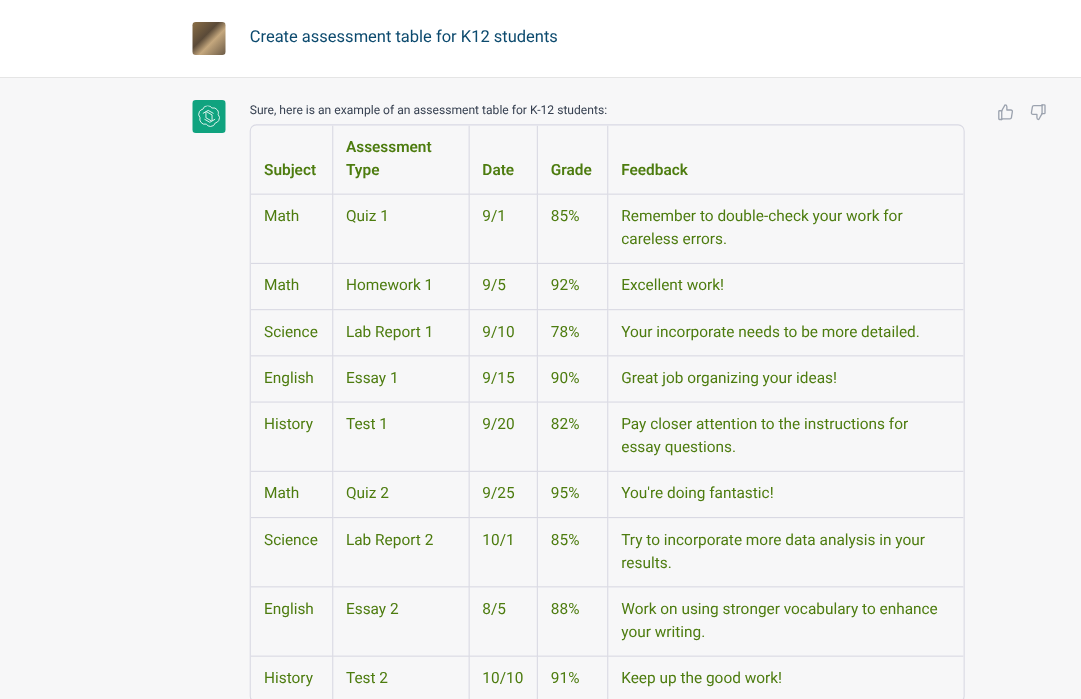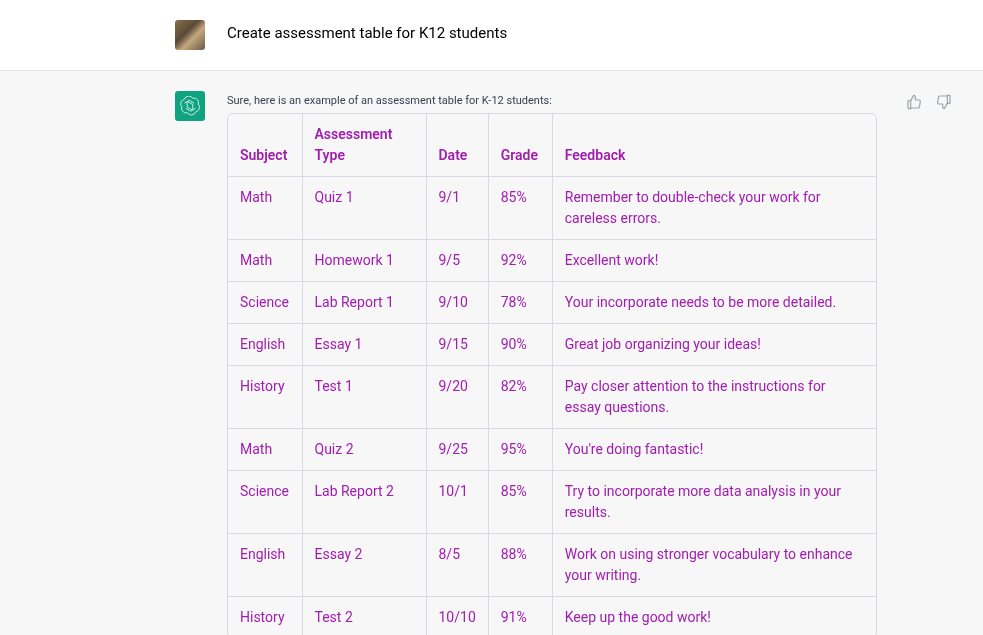--- a/index.html
+++ b/index.html
@@ -34,21 +34,21 @@
       background-size: cover;
     }
     .avatar.assistant-avatar {
       background: #10a37f;
       display: flex;
       align-items: center;
       justify-content: center;
     }
     .assistant-avatar svg { width: 20px; height: 20px; }
     .content { flex: 1; min-width: 0; padding-top: 2px; }
-    .user-text { color: #000000; font-size: 15px; }
+    .user-text { color: #0c4a6e; font-size: 15px; }
     .intro-row {
       display: flex;
       align-items: flex-start;
       gap: 10px;
     }
     .intro { color: #374151; font-size: 11px; flex: 1; }
     .feedback-buttons {
       display: flex;
       gap: 8px;
       margin-left: auto;
@@ -67,21 +67,21 @@
       overflow: hidden;
       width: 650px;
     }
     table { width: 100%; border-collapse: collapse; font-size: 14px; }
     th, td {
       text-align: left;
       padding: 10px 12px;
       border-bottom: 1px solid #d9d9e3;
       border-right: 1px solid #d9d9e3;
       vertical-align: top;
-      color: #a21caf;
+      color: #4d7c0f;
     }
     th {
       font-weight: 600;
       vertical-align: bottom;
     }
     th:last-child, td:last-child { border-right: none; }
     tr:last-child td { border-bottom: none; }
     .col-subject { width: 74px; }
     .col-type { width: 124px; }
     .col-date { width: 60px; margin-left: 43px; }

